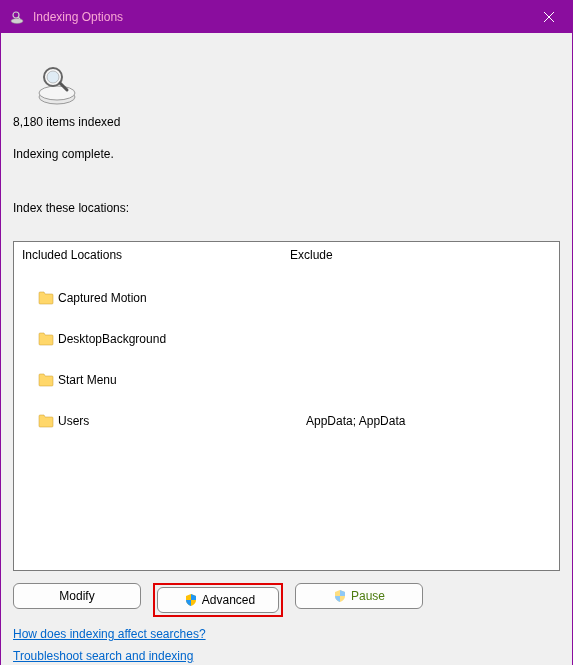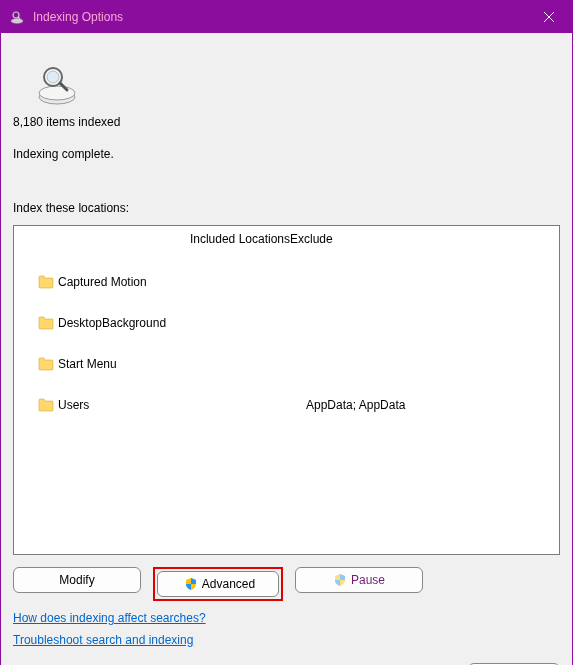--- a/index.html
+++ b/index.html
@@ -57,35 +57,35 @@
     }
     .search-icon-big {
       width: 48px; height: 48px;
       margin-left: 20px;
       margin-right: 28px;
       margin-top: 14px;
       display: flex; align-items: center; justify-content: center;
     }
     .status-text { padding-top: 6px; }
     .status-line1 { margin-bottom: 18px; }
-    .locations-label { margin-bottom: 10px; }
+    .locations-label { margin-bottom: 26px; }
     .locations-box {
       border: 1px solid #7a7a7a;
       background: #fff;
       flex: 1;
       min-height: 330px;
       display: flex;
       flex-direction: column;
     }
     .locations-header {
       display: flex;
       padding: 6px 8px 4px 8px;
       font-size: 12px;
     }
-    .col-included { flex: 0 0 268px; text-align: right; }
+    .col-included { flex: 0 0 268px; }
     .col-exclude { flex: 1; }
     .locations-rows {
       padding: 0 8px;
     }
     .loc-row {
       display: flex;
       align-items: center;
       padding: 2px 16px;
       font-size: 12px;
       margin-top: 23px;
@@ -114,21 +114,21 @@
       font-family: inherit;
       font-size: 12px;
       cursor: pointer;
       display: flex;
       align-items: center;
       justify-content: center;
       gap: 4px;
       padding: 0 8px;
     }
     .btn:disabled {
-      color: #701a75;
+      color: #4d7c0f;
       cursor: default;
       text-align: right;
     }
     .btn-modify { width: 128px; }
     .btn-advanced-wrap {
       border: 2px solid #e00000;
       padding: 2px;
       display: inline-flex;
     }
     .btn-advanced { width: 122px; padding-left: 11px; }

